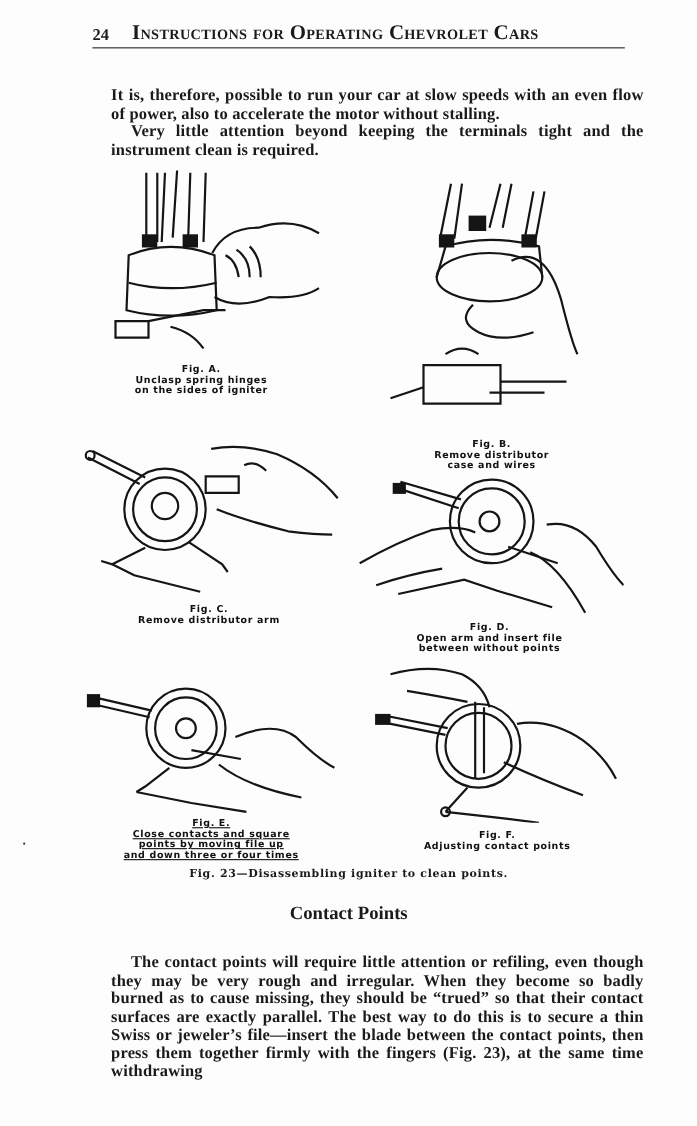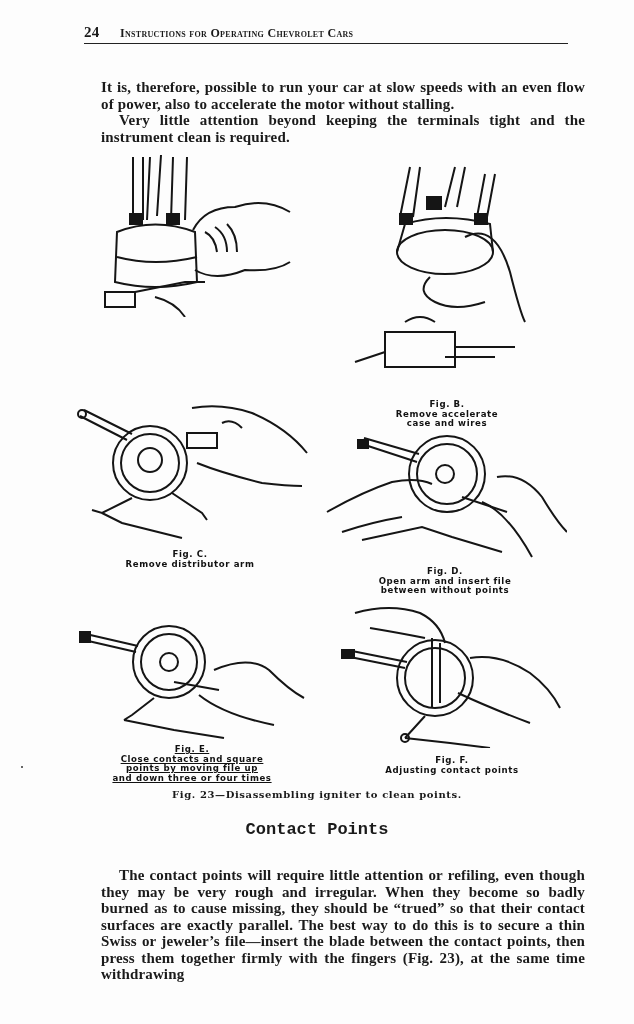--- a/index.html
+++ b/index.html
@@ -7,39 +7,39 @@
     width: 634px; height: 1024px; background: #fdfdfd; position: relative; overflow: hidden;
     color: #1a1a1a; font-family: "Liberation Serif", "DejaVu Serif", serif;
   }
   .page { position: absolute; left: 0; top: 0; width: 634px; height: 1024px; border-radius: 30px; }
   .running-head {
     position: absolute; left: 84px; top: 18px; width: 484px; height: 26px;
     border-bottom: 1.6px solid #222; font-size: 15px; letter-spacing: 0.2px;
     display: flex; align-items: flex-end; padding-bottom: 2px; box-sizing: border-box;
   }
   .running-head .folio { width: 36px; font-weight: bold; font-size: 15px; }
-  .running-head .title { font-variant: small-caps; font-weight: bold; font-size: 12px; letter-spacing: 0.3px; }
+  .running-head .title { font-variant: small-caps; font-weight: bold; font-size: 19px; letter-spacing: 0.3px; }
   .para {
     position: absolute; left: 84px; width: 484px; font-size: 15px; line-height: 16.5px;
     text-align: justify; font-weight: bold; letter-spacing: 0.15px; margin: 17px;
   }
   .indent { text-indent: 18px; }
   .fig { position: absolute; }
   .fig svg { display: block; }
   .caption {
     position: absolute; text-align: center; font-family: "DejaVu Sans", sans-serif;
     font-size: 8.6px; line-height: 9.6px; font-weight: bold; letter-spacing: 0.6px; color: #111;
   }
   .plate-caption {
     position: absolute; left: 0; width: 634px; top: 789px; text-align: center;
     font-family: "DejaVu Serif", serif; font-size: 10px; font-weight: bold; letter-spacing: 0.6px;
   }
   .section-heading {
     position: absolute; left: 0; width: 634px; top: 820px; text-align: center;
-    font-size: 17px; font-weight: bold; font-family: Liberation Mono, monospace;
+    font-size: 17px; font-weight: bold; font-family: Liberation Serif, serif;
   }
   .speck { position: absolute; left: 21px; top: 766px; width: 2px; height: 2px; background: #333; border-radius: 1px; }
 </style>
 </head>
 <body>
 
 <div class="page">
 
   <div class="running-head">
     <span class="folio">24</span>
@@ -56,39 +56,44 @@
         <rect x="72" y="62" width="12" height="10" fill="#151515"></rect>
       <path d="M22 80 Q60 65 100 80 L102 130 Q60 140 20 130 Z"></path>
       <path d="M22 105 Q60 115 102 105"></path>
       <path d="M10 140 h30 v15 h-30 z"></path>
         <path d="M40 140 L90 130 h20"></path>
       <path d="M98 78 Q110 55 140 55 Q170 45 195 60 M100 118 Q120 130 150 118 Q180 120 195 110"></path>
       <path d="M110 80 q10 5 12 20 M120 75 q12 8 12 25 M132 72 q10 10 10 28"></path>
       <path d="M60 145 q20 5 30 20"></path>
     </svg>
   </div>
+  <div class="caption" style="left:108px;top:332px;width:150px;">
+    <div>Fig. A.</div>
+    <div>Unclasp spring hinges</div>
+    <div>on the sides of igniter</div>
+  </div>
 
   <div class="fig" style="left:345px;top:162px;">
     <svg width="190" height="225" viewBox="0 0 190 225" fill="none" stroke="#151515" stroke-width="2">
       <path d="M65 5 L55 55 M75 5 L68 55 M110 5 L100 45 M120 5 L112 45 M140 12 L132 55 M150 12 L142 55"></path>
       <rect x="82" y="35" width="14" height="12" fill="#151515"></rect>
         <rect x="55" y="52" width="12" height="10" fill="#151515"></rect>
         <rect x="130" y="52" width="12" height="10" fill="#151515"></rect>
       <ellipse cx="100" cy="90" rx="48" ry="22"></ellipse>
       <path d="M52 90 L60 62 Q100 50 145 62 L148 90"></path>
       <path d="M120 75 Q150 60 165 110 Q175 150 180 160 M85 115 Q70 130 90 140 Q110 150 140 140"></path>
       <path d="M40 170 h70 v35 h-70 z"></path>
         <path d="M10 200 L40 190"></path>
         <path d="M110 185 h60 M100 195 h50"></path>
       <path d="M60 160 q15 -10 30 0"></path>
     </svg>
   </div>
   <div class="caption" style="left:372px;top:400px;width:150px;">
     <div>Fig. B.</div>
-    <div>Remove accelerate</div>
+    <div>Remove distributor</div>
     <div>case and wires</div>
   </div>
 
   <div class="fig" style="left:72px;top:398px;">
     <svg width="245" height="145" viewBox="0 0 245 145" fill="none" stroke="#151515" stroke-width="2">
       <circle cx="78" cy="65" r="37"></circle>
         <circle cx="78" cy="65" r="29"></circle>
         <circle cx="78" cy="62" r="12"></circle>
       <path d="M8 18 L55 42 M12 12 L60 36"></path>
         <circle cx="10" cy="16" r="4"></circle>

